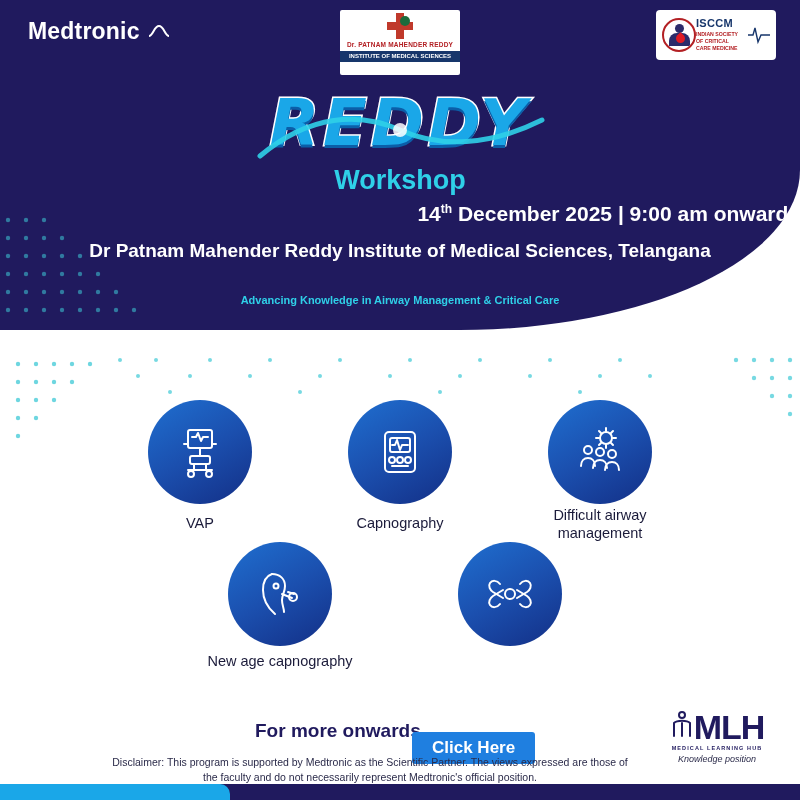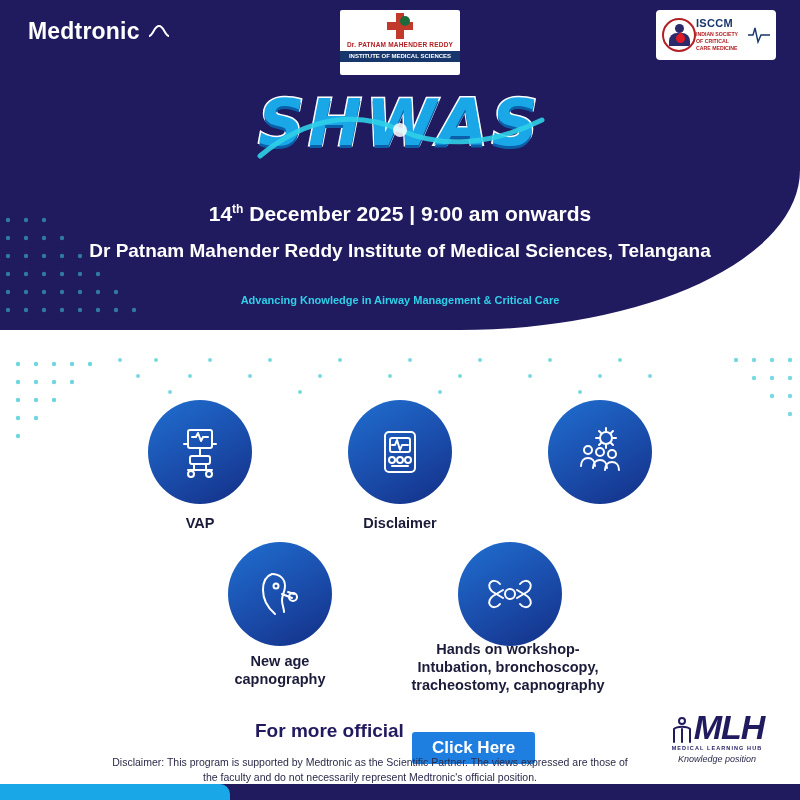--- a/index.html
+++ b/index.html
@@ -150,21 +150,21 @@
 
   .workshop {
     position: absolute; top: 165px; left: 0; width: 800px;
     text-align: center;
     color: #2fd0e8;
     font-size: 27px;
     font-weight: bold;
   }
   .datetime {
     position: absolute; top: 202px; left: 0; width: 800px;
-    text-align: center; color: #ffffff;
+    text-align: right; color: #ffffff;
     font-size: 21px; font-weight: bold;
   }
   .datetime sup { font-size: 12px; }
   .venue {
     position: absolute; top: 238px; left: 0; width: 800px;
     text-align: center; color: #ffffff;
     font-size: 19px; font-weight: bold; line-height: 1.35;
   }
   .tagline {
     position: absolute; top: 294px; left: 0; width: 800px;
@@ -197,21 +197,21 @@
     width: 104px; height: 104px;
     border-radius: 50%;
     background: linear-gradient(150deg, #1f6fd0 0%, #1b4fae 50%, #132f86 100%);
     display: flex; align-items: center; justify-content: center;
   }
   .item-label {
     position: absolute;
     text-align: center;
     color: #1b1b3a;
     font-size: 14.5px;
-    font-weight: bold;
+    font-weight: normal;
     line-height: 1.25;
   }
 
   
   .more-details {
     position: absolute; left: 255px; top: 720px;
     color: #201a5e; font-size: 19px; font-weight: bold;
   }
   .click-here {
     position: absolute; left: 412px; top: 732px;
@@ -228,21 +228,21 @@
     text-align: center;
     color: #2b2b4a;
     font-size: 10.5px;
     line-height: 1.45;
   }
 
   .mlh {
     position: absolute; right: 24px; top: 710px;
     width: 118px; text-align: center;
   }
-  .mlh-row { display: flex; align-items: flex-end; justify-content: center; font-style: italic; }
+  .mlh-row { display: flex; align-items: flex-start; justify-content: center; }
   .mlh-text {
     font-size: 34px; font-weight: bold; color: #201a5e;
     letter-spacing: -1px; line-height: 1;
   }
   .mlh-sub {
     font-size: 5.5px; font-weight: bold; color: #201a5e;
     letter-spacing: 1.1px; margin-top: 1px;
   }
   .mlh-partner {
     font-size: 9px; font-style: italic; color: #2b2b4a; margin-top: 3px;
@@ -330,27 +330,28 @@
     <div class="isccm-text">
       <div class="isccm-title">ISCCM</div>
       <div class="isccm-sub">INDIAN SOCIETY OF CRITICAL CARE MEDICINE</div>
     </div>
     <svg class="isccm-ecg" width="22" height="24" viewBox="0 0 22 24">
       <path d="M0 12 H5 L7 5 L10 19 L13 12 H22" stroke="#17366b" stroke-width="1.4" fill="none"></path>
     </svg>
   </div>
 
   <div class="shwas">
-    <span class="shwas-text">SHWAS</span>
+    <span class="shwas-text">REDDY</span>
     <svg class="shwas-swoosh" width="300" height="70" viewBox="0 0 300 70">
       <path d="M10 52 C60 10 110 8 150 26 C190 44 240 42 292 16" stroke="#2fd0e8" stroke-width="5" fill="none" stroke-linecap="round" opacity="0.9"></path>
       <circle cx="150" cy="26" r="7" fill="#ffffff" opacity="0.85"></circle>
     </svg>
   </div>
 
+  <div class="workshop">Workshop</div>
 
   <div class="datetime">
     <span>14</span><sup>th</sup><span> December 2025 | 9:00 am onwards</span>
   </div>
 
   <div class="venue">Dr Patnam Mahender Reddy Institute of Medical Sciences, Telangana</div>
   <div class="tagline">Advancing Knowledge in Airway Management &amp; Critical Care</div>
 
 
   <svg class="dots-left" width="110" height="120" viewBox="0 0 110 120">
@@ -433,34 +434,35 @@
     <svg width="56" height="56" viewBox="0 0 56 56" fill="none" stroke="#ffffff" stroke-width="2" stroke-linecap="round" stroke-linejoin="round">
       <rect x="13" y="8" width="30" height="40" rx="4"></rect>
       <rect x="18" y="14" width="20" height="14" rx="2"></rect>
       <path d="M20 21 h3 l2 -5 l3 10 l2 -5 h6"></path>
       <circle cx="20" cy="36" r="3"></circle>
         <circle cx="28" cy="36" r="3"></circle>
         <circle cx="36" cy="36" r="3"></circle>
       <path d="M20 42 h16"></path>
     </svg>
   </div>
-  <div class="item-label" style="left:325px; top:514px; width:150px;">Disclaimer</div>
+  <div class="item-label" style="left:325px; top:514px; width:150px;">Capnography</div>
 
   <div class="circle" style="left:548px; top:400px;">
     <svg width="56" height="56" viewBox="0 0 56 56" fill="none" stroke="#ffffff" stroke-width="2" stroke-linecap="round" stroke-linejoin="round">
       <circle cx="34" cy="14" r="6"></circle>
       <path d="M34 4 v3 M34 21 v3 M24 14 h3 M41 14 h3 M27 7 l2 2 M39 19 l2 2 M41 7 l-2 2 M29 19 l-2 2"></path>
       <circle cx="16" cy="26" r="4"></circle>
         <circle cx="28" cy="28" r="4"></circle>
         <circle cx="40" cy="30" r="4"></circle>
       <path d="M9 42 c0-5 3-8 7-8 s7 3 7 8"></path>
       <path d="M21 44 c0-5 3-8 7-8 s7 3 7 8"></path>
       <path d="M33 46 c0-5 3-8 7-8 s7 3 7 8"></path>
     </svg>
   </div>
+  <div class="item-label" style="left:525px; top:506px; width:150px;">Difficult airway management</div>
 
   <div class="circle" style="left:228px; top:542px;">
     <svg width="56" height="56" viewBox="0 0 56 56" fill="none" stroke="#ffffff" stroke-width="2" stroke-linecap="round" stroke-linejoin="round">
       <path d="M20 8 c8 0 13 5 13 12 c0 6 -3 9 -3 14 c0 5 2 8 2 12"></path>
       <path d="M20 8 c-6 2 -9 8 -9 16 c0 10 5 18 12 24"></path>
       <circle cx="24" cy="20" r="2.5"></circle>
       <path d="M30 28 l10 4 M36 26 l6 2"></path>
       <circle cx="41" cy="31" r="4"></circle>
     </svg>
   </div>
@@ -468,23 +470,22 @@
 
   <div class="circle" style="left:458px; top:542px;">
     <svg width="56" height="56" viewBox="0 0 56 56" fill="none" stroke="#ffffff" stroke-width="2" stroke-linecap="round" stroke-linejoin="round">
       <path d="M18 18 c-3 -4 -8 -4 -10 -1 c-2 3 0 7 3 9 l10 6"></path>
       <path d="M38 18 c3 -4 8 -4 10 -1 c2 3 0 7 -3 9 l-10 6"></path>
       <path d="M18 38 c-3 4 -8 4 -10 1 c-2 -3 0 -7 3 -9 l10 -6"></path>
       <path d="M38 38 c3 4 8 4 10 1 c2 -3 0 -7 -3 -9 l-10 -6"></path>
       <circle cx="28" cy="28" r="5"></circle>
     </svg>
   </div>
-  <div class="item-label" style="left:398px; top:640px; width:220px;">Hands on workshop- Intubation, bronchoscopy, tracheostomy, capnography</div>
-
-  <div class="more-details">For more official</div>
+
+  <div class="more-details">For more onwards</div>
   <button class="click-here">Click Here</button>
 
   <div class="disclaimer">Disclaimer: This program is supported by Medtronic as the Scientific Partner. The views expressed are those of the faculty and do not necessarily represent Medtronic's official position.</div>
 
   <div class="mlh">
     <div class="mlh-row">
       <svg width="24" height="28" viewBox="0 0 24 28" fill="none" stroke="#201a5e" stroke-width="2" stroke-linecap="round" stroke-linejoin="round">
         <circle cx="12" cy="5" r="3"></circle>
         <path d="M4 26 V13 c3 -3 13 -3 16 0 V26"></path>
         <path d="M12 13 V26"></path>

